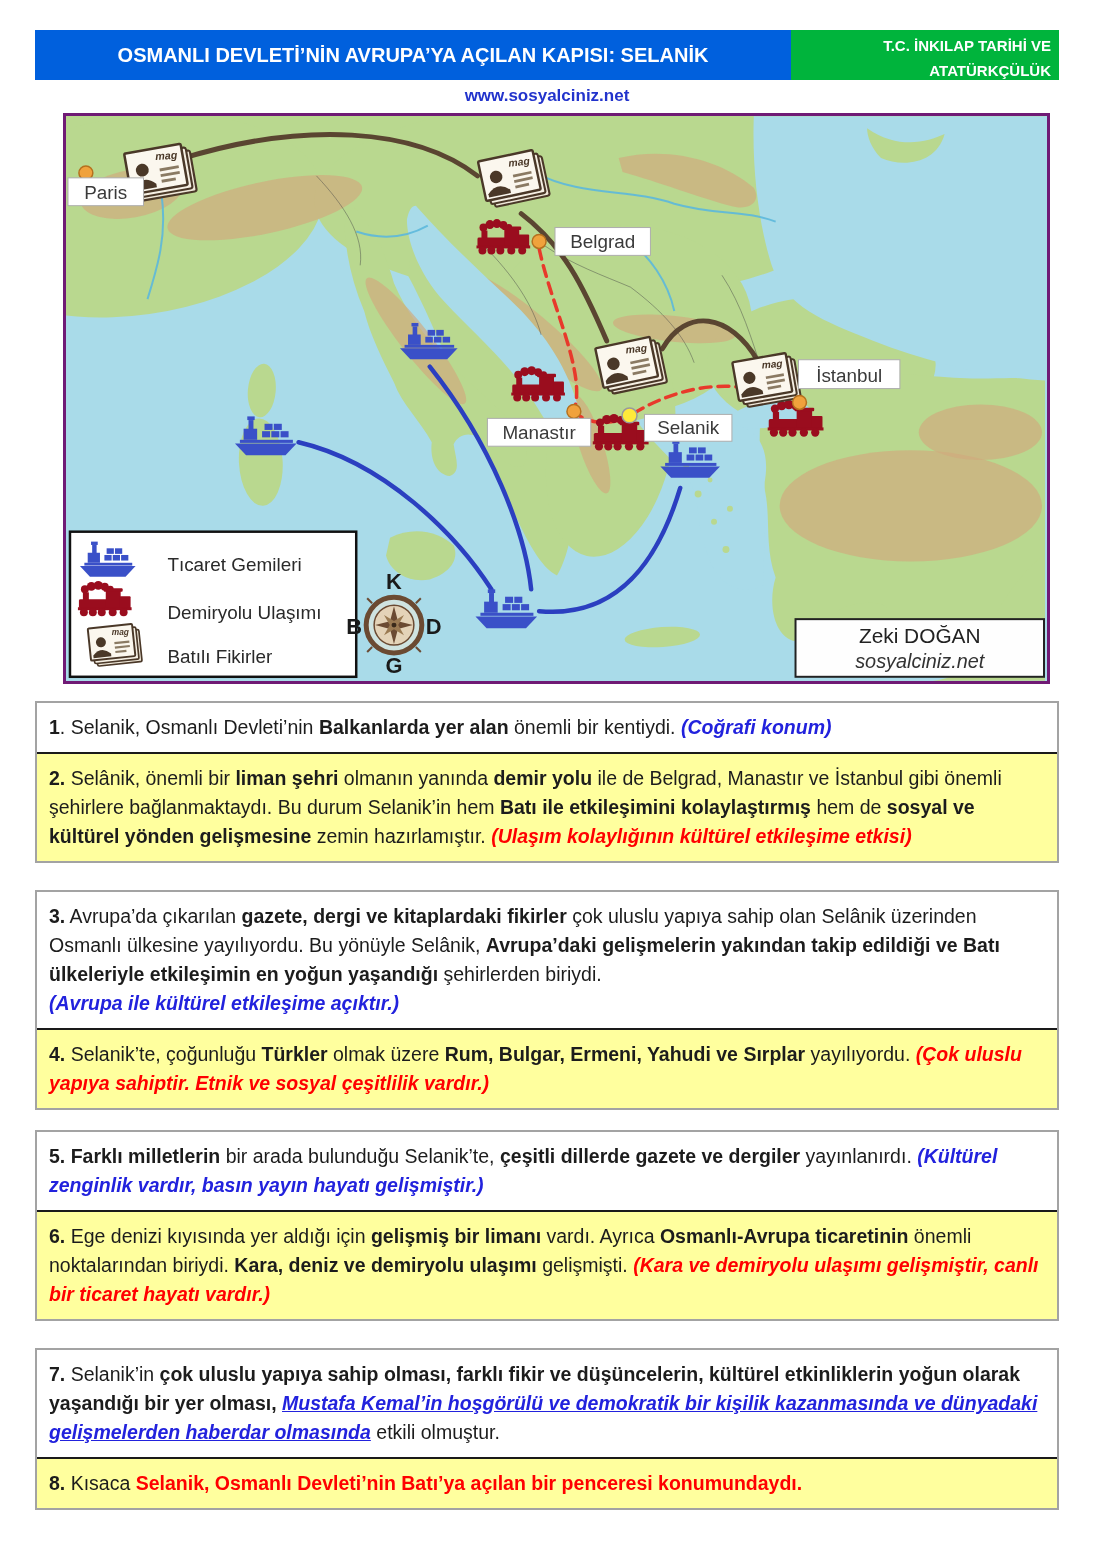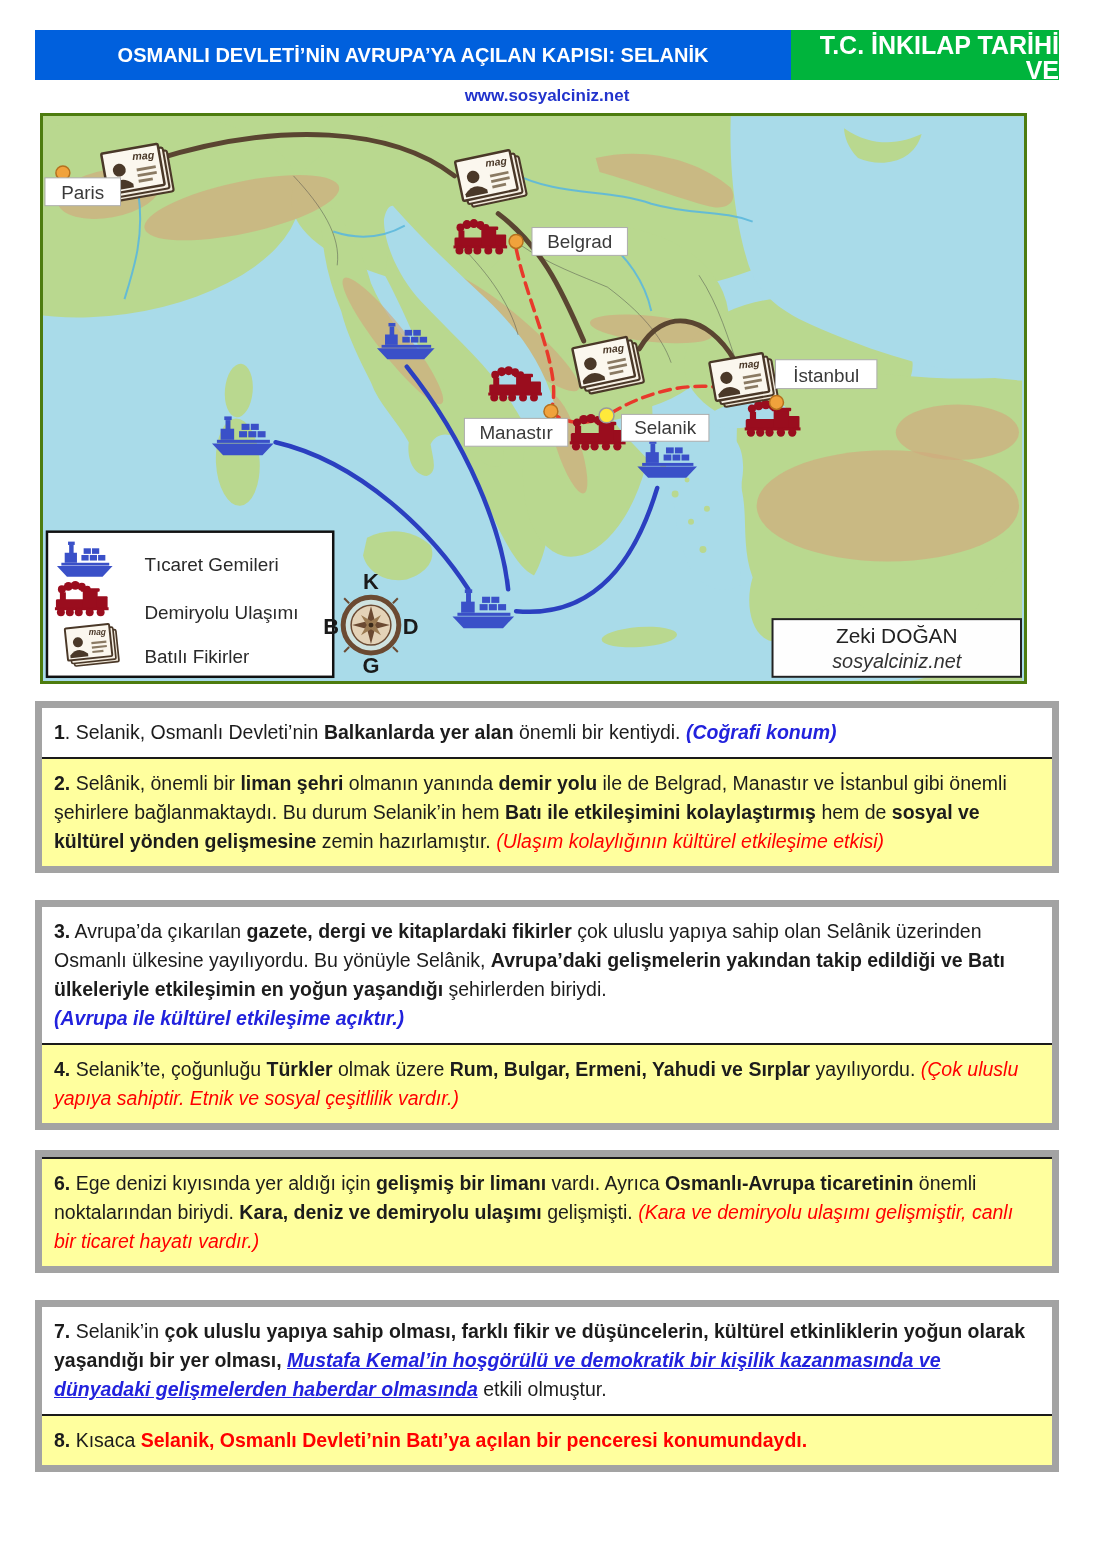--- a/index.html
+++ b/index.html
@@ -10,55 +10,55 @@
   }
   *{box-sizing:border-box}
   html,body{margin:0;padding:0;background:#ffffff}
   body{width:1094px;font-family:"Liberation Sans",sans-serif;color:#1c1c1c}
   .page{width:1094px;min-height:1544px;padding:30px 35px 20px 35px;position:relative}
 
   
   .topbar{display:flex;height:50px}
   .title-bar{flex:1;background:var(--header-blue);color:#fff;font-weight:bold;font-size:20px;
     display:flex;align-items:center;justify-content:center;text-align:center;padding:0 8px}
-  .course-box{width:268px;background:var(--brand-green);color:#fff;font-weight:bold;font-size:25px;
-    line-height:25px;text-align:right;padding:3px 0 0 6px}
+  .course-box{width:268px;background:var(--brand-green);color:#fff;font-weight:bold;font-size:15px;
+    line-height:25px;text-align:right;padding:3px 8px 0 6px}
   .site-link{text-align:center;padding:6px 0 7px 0}
   .site-link a{color:#2233cc;font-weight:bold;font-size:17px;cursor:pointer}
 
   
-  .map-wrap{margin-left:5px;width:987px;border:3px solid #4d7c0f;background:var(--sea-blue)}
+  .map-wrap{margin-left:28px;width:987px;border:3px solid #701a75;background:var(--sea-blue)}
   .map-wrap svg{display:block}
   .lbl-bg{fill:#ffffff;stroke:#adadad;stroke-width:1}
   .lbl-txt{font-family:"Liberation Sans",sans-serif;font-size:19px;fill:#3a3a3a;text-anchor:middle}
   .legend-txt{font-family:"Liberation Sans",sans-serif;font-size:19px;fill:#2a2a2a}
   .compass-letter{font-family:"Liberation Sans",sans-serif;font-size:22px;font-weight:bold;fill:#1a1a1a;text-anchor:middle}
   .credit-1{font-family:"Liberation Sans",sans-serif;font-size:21px;fill:#222;text-anchor:middle}
   .credit-2{font-family:"Liberation Sans",sans-serif;font-size:20px;font-style:italic;fill:#333;text-anchor:middle}
   .dot-orange{fill:#f0a23c;stroke:#b5701e;stroke-width:1.5}
   .dot-yellow{fill:#ffe93a;stroke:#9a9a9a;stroke-width:1.5}
   .route-idea{fill:none;stroke:var(--idea-brown);stroke-width:5;stroke-linecap:round}
   .route-rail{fill:none;stroke:var(--rail-red);stroke-width:3.5;stroke-dasharray:11 7;stroke-linecap:round}
   .route-ship{fill:none;stroke:#2b3fc0;stroke-width:4.5;stroke-linecap:round}
   .land{fill:var(--land-green)}
   .sea{fill:var(--sea-blue)}
   .mount{fill:#d1a97c;opacity:.65}
   .river{fill:none;stroke:#5cb8dc;stroke-width:2;opacity:.9}
   .border-line{fill:none;stroke:#444;stroke-width:1;opacity:.45}
 
   
   .info-boxes{margin-top:17px}
-  .pair{border:7px solid #a3a3a3;background:#fff}
+  .pair{border:2px solid #a3a3a3;background:#fff}
   .pair-a{margin-bottom:27px}.pair-b{margin-bottom:20px}.pair-c{margin-bottom:27px}
   .ibox{font-size:19.5px;line-height:29px;padding:10px 12px;background:#fff}
   .ibox.yellow{background:var(--box-yellow);border-top:2.5px solid #1a1a1a}
   .seg.b{font-weight:bold}
   .seg.bi-blue{font-weight:bold;font-style:italic;color:var(--text-blue)}
   .seg.bi-blue-u{font-weight:bold;font-style:italic;color:var(--text-blue);text-decoration:underline}
-  .seg.bi-red{font-weight:normal;font-style:italic;color:var(--text-red)}
+  .seg.bi-red{font-weight:bold;font-style:italic;color:var(--text-red)}
   .seg.b-red{font-weight:bold;color:var(--text-red)}
 </style>
 </head>
 <body>
 
 <div class="page">
 
   <header class="topbar">
     <div class="title-bar">
       <span>OSMANLI DEVLETİ’NİN AVRUPA’YA AÇILAN KAPISI: SELANİK</span>
@@ -277,20 +277,21 @@
   <section class="info-boxes">
     <div class="pair pair-a">
       <div class="ibox white"><span class="seg b">1</span><span class="seg r">. Selanik, Osmanlı Devleti’nin </span><span class="seg b">Balkanlarda yer alan</span><span class="seg r"> önemli bir kentiydi. </span><span class="seg bi-blue">(Coğrafi konum)</span></div>
       <div class="ibox yellow"><span class="seg b">2.</span><span class="seg r"> Selânik, önemli bir </span><span class="seg b">liman şehri</span><span class="seg r"> olmanın yanında </span><span class="seg b">demir yolu</span><span class="seg r"> ile de Belgrad, Manastır ve İstanbul gibi önemli şehirlere bağlanmaktaydı. Bu durum Selanik’in hem </span><span class="seg b">Batı ile etkileşimini kolaylaştırmış</span><span class="seg r"> hem de </span><span class="seg b">sosyal ve kültürel yönden gelişmesine</span><span class="seg r"> zemin hazırlamıştır. </span><span class="seg bi-red">(Ulaşım kolaylığının kültürel etkileşime etkisi)</span></div>
     </div>
     <div class="pair pair-b">
       <div class="ibox white"><span class="seg b">3.</span><span class="seg r"> Avrupa’da çıkarılan </span><span class="seg b">gazete, dergi ve kitaplardaki fikirler</span><span class="seg r"> çok uluslu yapıya sahip olan Selânik üzerinden Osmanlı ülkesine yayılıyordu. Bu yönüyle Selânik, </span><span class="seg b">Avrupa’daki gelişmelerin yakından takip edildiği ve Batı ülkeleriyle etkileşimin en yoğun yaşandığı</span><span class="seg r"> şehirlerden biriydi.</span><br><span class="seg bi-blue">(Avrupa ile kültürel etkileşime açıktır.)</span></div>
       <div class="ibox yellow"><span class="seg b">4.</span><span class="seg r"> Selanik’te, çoğunluğu </span><span class="seg b">Türkler</span><span class="seg r"> olmak üzere </span><span class="seg b">Rum, Bulgar, Ermeni, Yahudi ve Sırplar</span><span class="seg r"> yayılıyordu. </span><span class="seg bi-red">(Çok uluslu yapıya sahiptir. Etnik ve sosyal çeşitlilik vardır.)</span></div>
     </div>
     <div class="pair pair-c">
+      <div class="ibox white"><span class="seg b">5. Farklı milletlerin</span><span class="seg r"> bir arada bulunduğu Selanik’te, </span><span class="seg b">çeşitli dillerde gazete ve dergiler</span><span class="seg r"> yayınlanırdı. </span><span class="seg bi-blue">(Kültürel zenginlik vardır, basın yayın hayatı gelişmiştir.)</span></div>
       <div class="ibox yellow"><span class="seg b">6.</span><span class="seg r"> Ege denizi kıyısında yer aldığı için </span><span class="seg b">gelişmiş bir limanı</span><span class="seg r"> vardı. Ayrıca </span><span class="seg b">Osmanlı-Avrupa ticaretinin</span><span class="seg r"> önemli noktalarından biriydi. </span><span class="seg b">Kara, deniz ve demiryolu ulaşımı</span><span class="seg r"> gelişmişti. </span><span class="seg bi-red">(Kara ve demiryolu ulaşımı gelişmiştir, canlı bir ticaret hayatı vardır.)</span></div>
     </div>
     <div class="pair">
       <div class="ibox white"><span class="seg b">7.</span><span class="seg r"> Selanik’in </span><span class="seg b">çok uluslu yapıya sahip olması, farklı fikir ve düşüncelerin, kültürel etkinliklerin yoğun olarak yaşandığı bir yer olması, </span><span class="seg bi-blue-u">Mustafa Kemal’in hoşgörülü ve demokratik bir kişilik kazanmasında ve dünyadaki gelişmelerden haberdar olmasında</span><span class="seg r"> etkili olmuştur.</span></div>
       <div class="ibox yellow"><span class="seg b">8.</span><span class="seg r"> Kısaca </span><span class="seg b-red">Selanik, Osmanlı Devleti’nin Batı’ya açılan bir penceresi konumundaydı.</span></div>
     </div>
   </section>
 
 </div>
 

